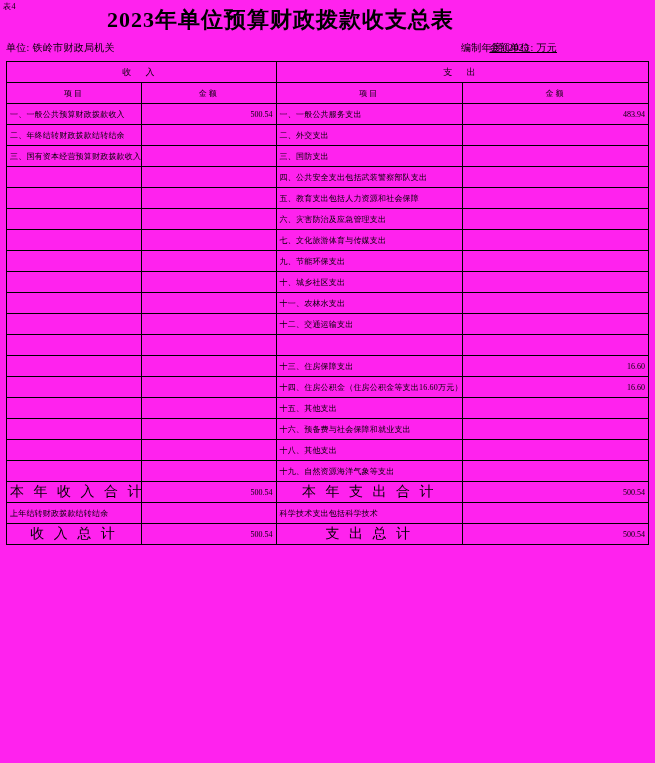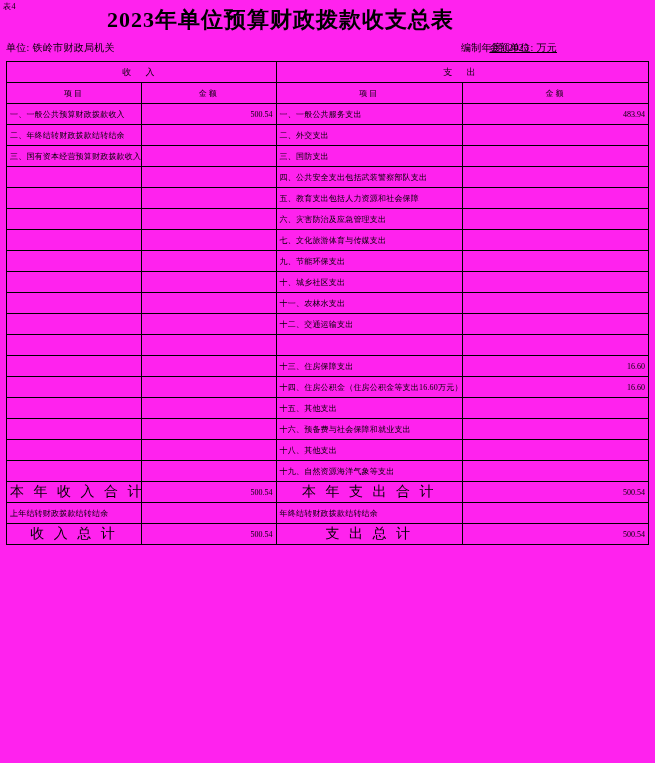--- a/index.html
+++ b/index.html
@@ -254,21 +254,21 @@
 
       <tr>
         <td class="ctr">本  年  收  入  合  计</td>
         <td class="num">500.54</td>
         <td class="ctr">本  年  支  出  合  计</td>
         <td class="num">500.54</td>
       </tr>
       <tr>
         <td class="txt">上年结转财政拨款结转结余</td>
         <td class="num"></td>
-        <td class="txt">年终结转财政拨款结转结余</td>
+        <td class="txt">科学技术支出包括科学技术</td>
         <td class="num"></td>
       </tr>
       <tr>
         <td class="ctr">收  入  总  计</td>
         <td class="num">500.54</td>
         <td class="ctr">支  出  总  计</td>
         <td class="num">500.54</td>
       </tr>
     </tbody>
   </table>

